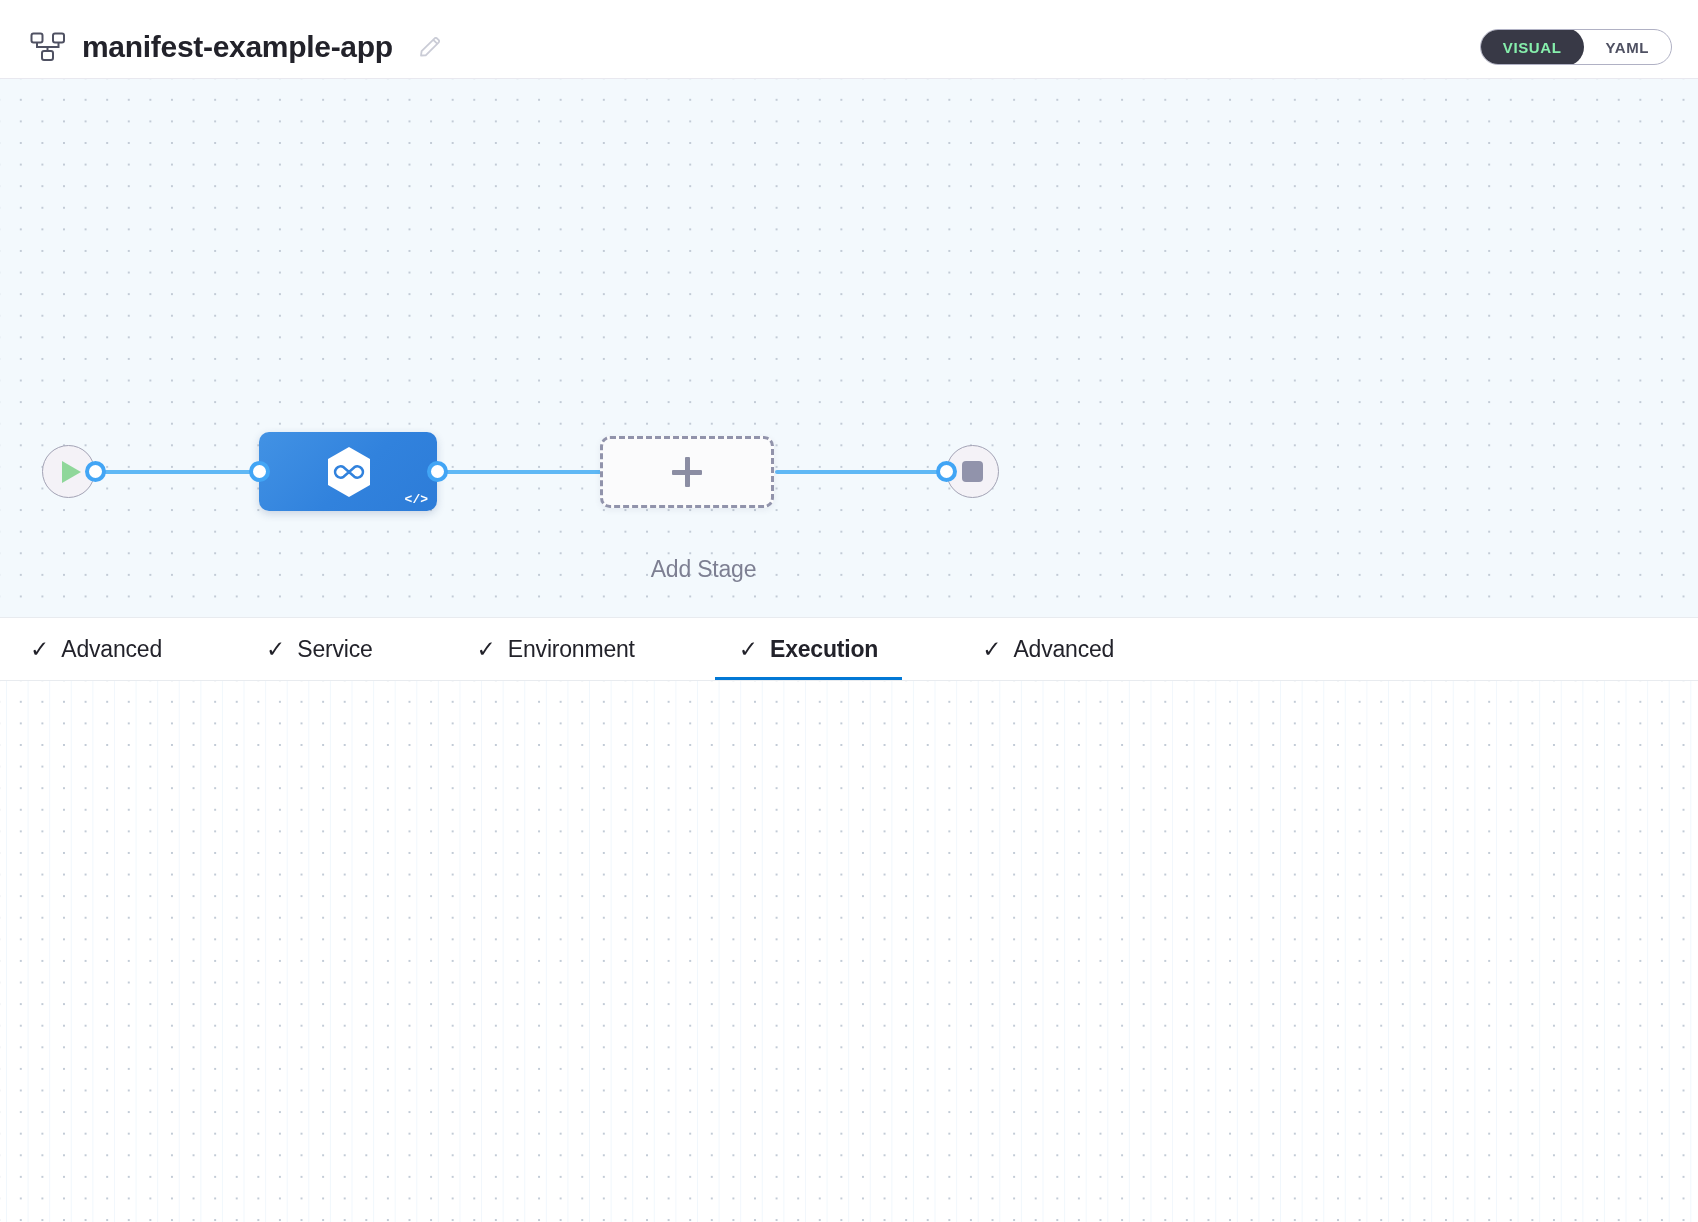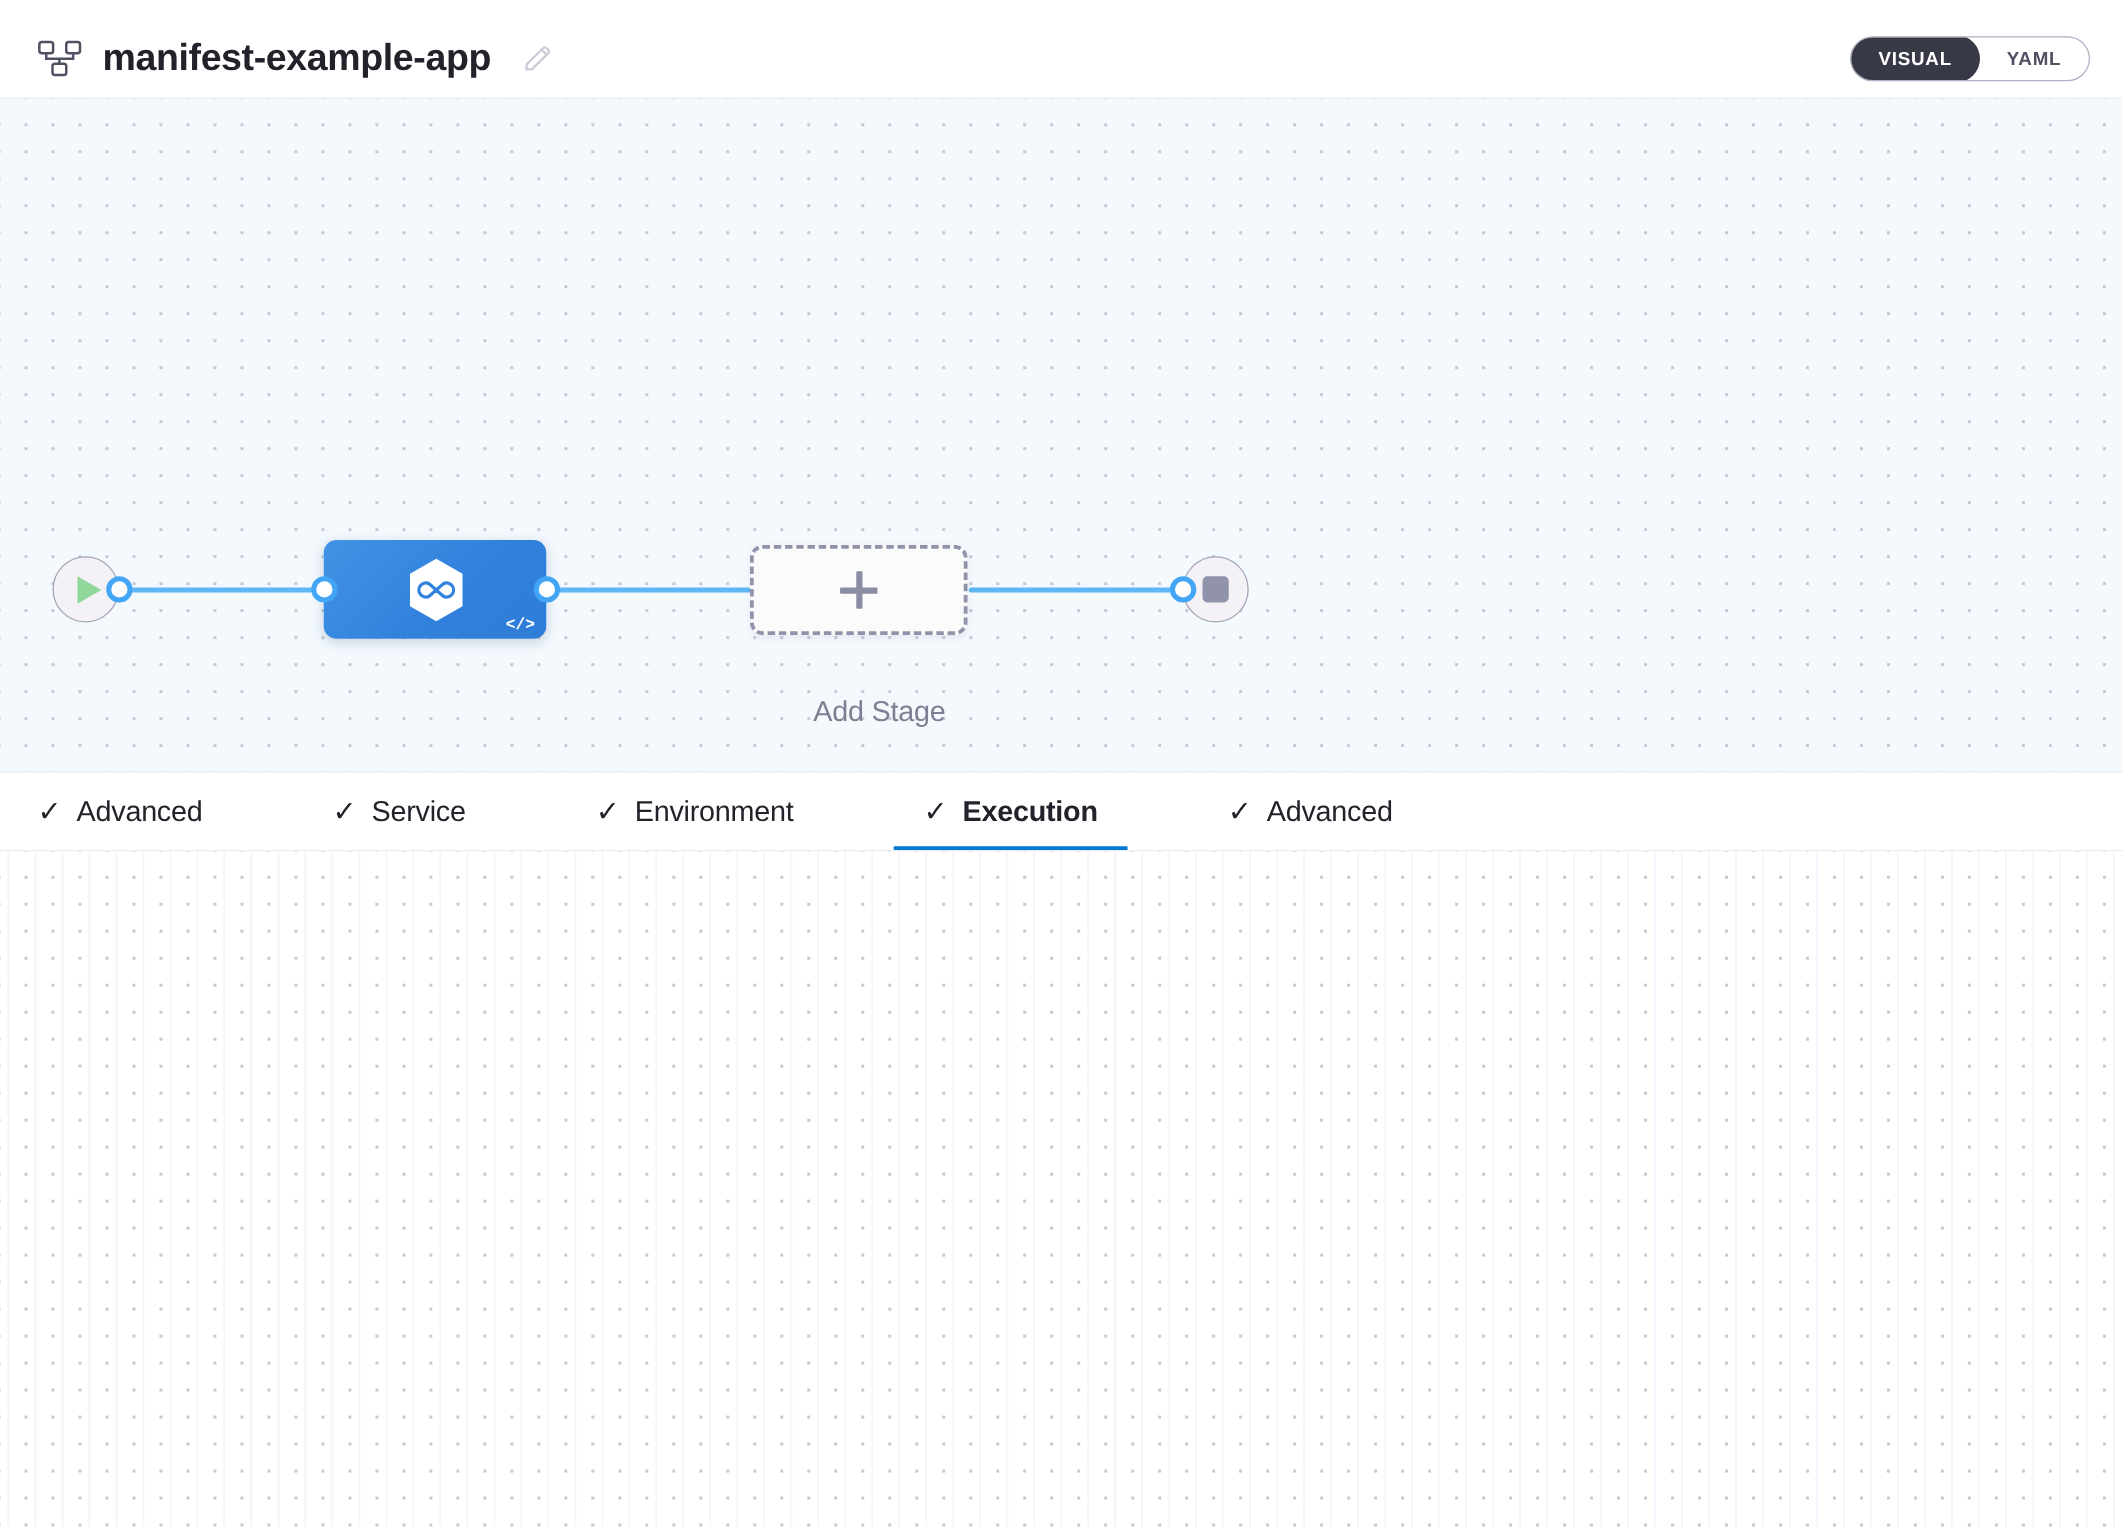--- a/index.html
+++ b/index.html
@@ -51,21 +51,21 @@
     font-weight: bold;
     letter-spacing: .6px;
     color: #4f5162;
     cursor: pointer;
     background: transparent;
     border: none;
     font-family: inherit;
   }
   .mode-opt.active {
     background: #383946;
-    color: #ffffff;
+    color: #86efac;
     border-radius: 20px;
     margin: -1px;
     height: 38px;
     padding: 0 23px;
   }
 
   
   .canvas {
     position: relative;
     overflow: hidden;

